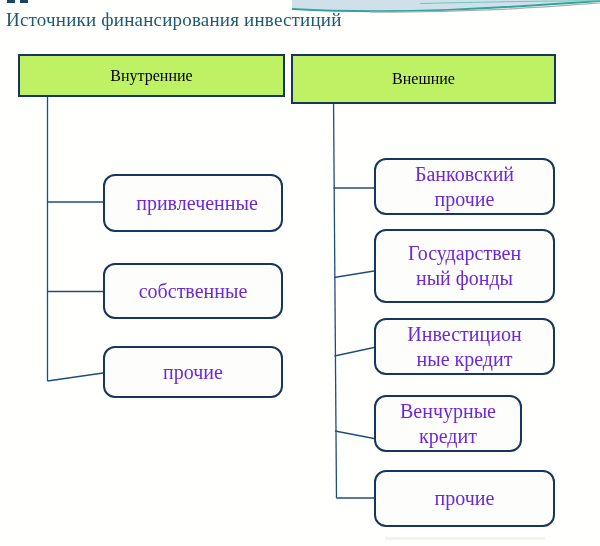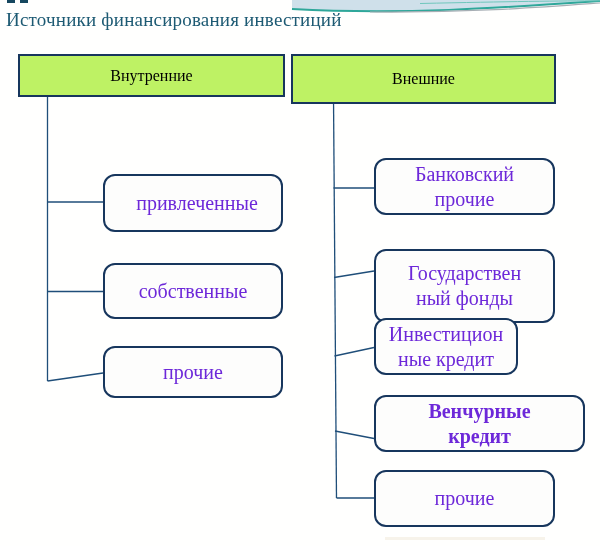--- a/index.html
+++ b/index.html
@@ -81,29 +81,29 @@
     <div class="node-line">собственные</div>
   </div>
   <div class="node" style="left:103px; top:346px; width:180px; height:52px;">
     <div class="node-line">прочие</div>
   </div>
 
   <div class="node" style="left:374px; top:158px; width:181px; height:57px;">
     <div class="node-line">Банковский</div>
     <div class="node-line">прочие</div>
   </div>
-  <div class="node" style="left:374px; top:249px; width:181px; height:74px;">
+  <div class="node" style="left:374px; top:229px; width:181px; height:74px;">
     <div class="node-line">Государствен</div>
     <div class="node-line">ный фонды</div>
   </div>
-  <div class="node" style="left:374px; top:318px; width:144px; height:57px;">
+  <div class="node" style="left:374px; top:318px; width:181px; height:57px;">
     <div class="node-line">Инвестицион</div>
     <div class="node-line">ные кредит</div>
   </div>
-  <div class="node" style="left:374px; top:395px; width:211px; height:57px;font-weight:bold;">
+  <div class="node" style="left:374px; top:395px; width:148px; height:57px;">
     <div class="node-line">Венчурные</div>
     <div class="node-line">кредит</div>
   </div>
   <div class="node" style="left:374px; top:470px; width:181px; height:57px;">
     <div class="node-line">прочие</div>
   </div>
 
 </div>
 
 </body></html>

